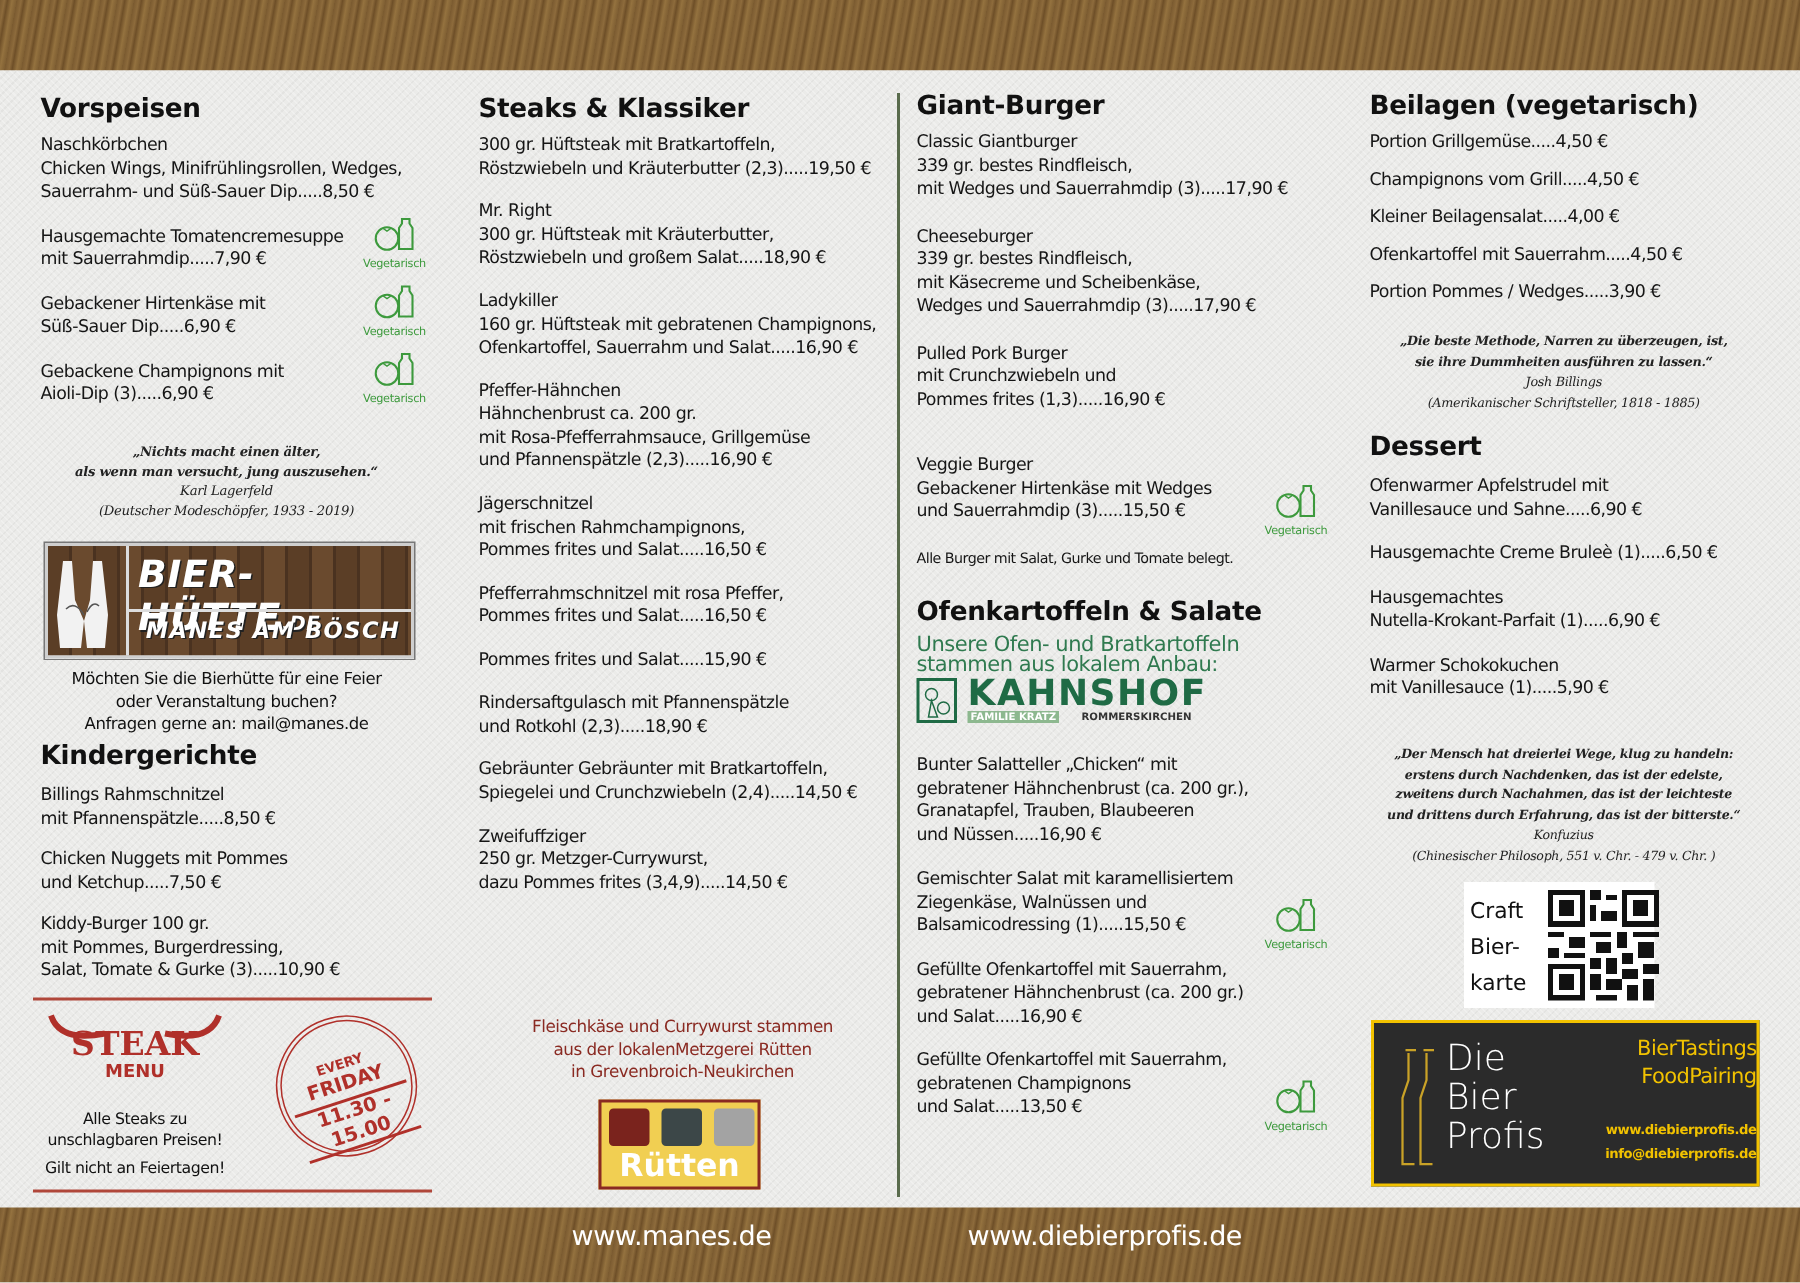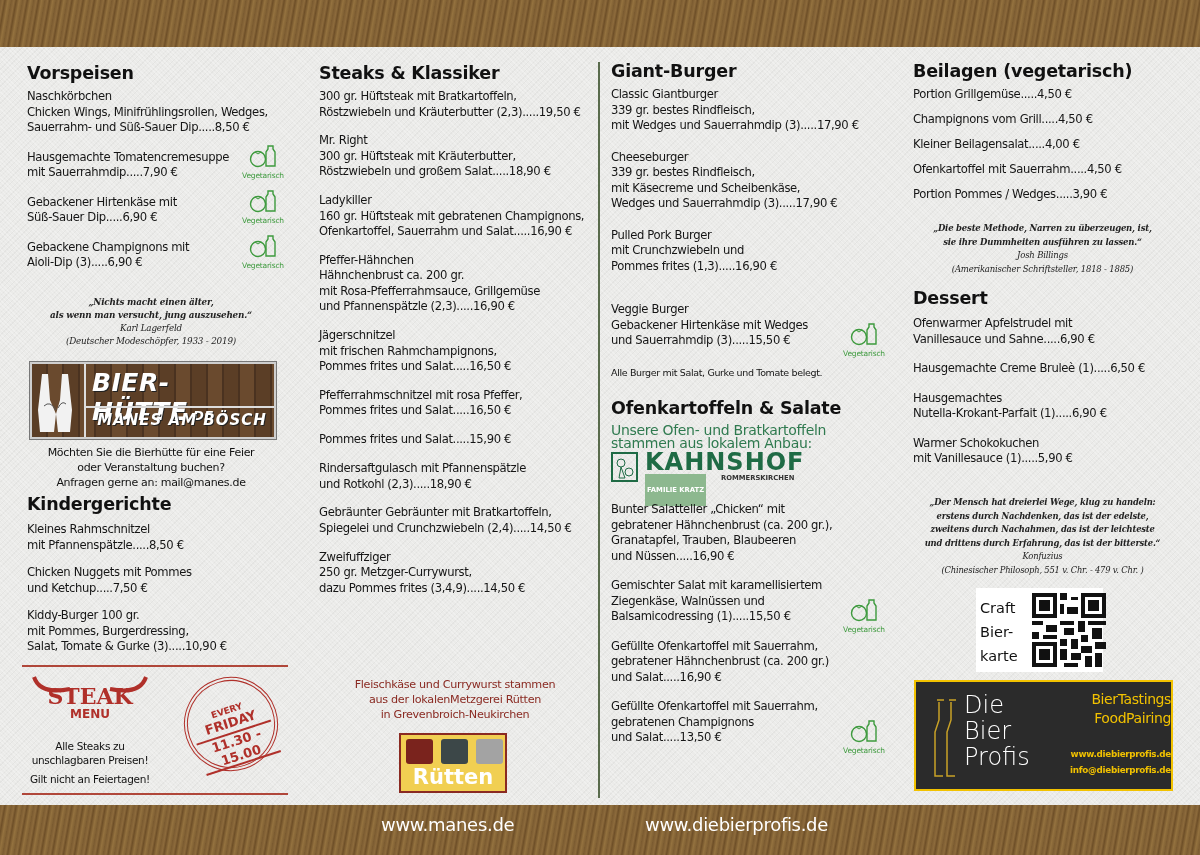--- a/index.html
+++ b/index.html
@@ -107,21 +107,21 @@
 <div class="center-txt" style="position:absolute;left:20px;top:445px;width:262px">
   <div>Möchten Sie die Bierhütte für eine Feier</div>
   <div>oder Veranstaltung buchen?</div>
   <div>Anfragen gerne an: mail@manes.de</div>
 </div>
 
 <div class="col" style="left:27px;top:494px;width:262px">
   <h2>Kindergerichte</h2>
   <div id="kinder-list" style="margin-top:8px">
       <div class="item" style="margin-bottom: 12px;">
-        <span class="l">Kleines Rahmschnitzel</span>
+        <span class="l">Billings Rahmschnitzel</span>
         <span class="l">mit Pfannenspätzle.....8,50 €</span>
       </div>
       <div class="item" style="margin-bottom: 12px;">
         <span class="l">Chicken Nuggets mit Pommes</span>
         <span class="l">und Ketchup.....7,50 €</span>
       </div>
       <div class="item" style="margin-bottom: 12px;">
         <span class="l">Kiddy-Burger 100 gr.</span>
         <span class="l">mit Pommes, Burgerdressing,</span>
         <span class="l">Salat, Tomate &amp; Gurke (3).....10,90 €</span>
@@ -252,21 +252,21 @@
   </div>
   <div style="position:relative;height:32px;margin-top:2px">
     <div style="position:absolute;left:0;top:0;width:27px;height:30px;border:2px solid #1f6b45">
       <svg width="23" height="26" viewBox="0 0 23 26">
           <circle cx="8" cy="9" r="4" fill="none" stroke="#1f6b45"></circle>
           <path d="M6 24 L8 13 L12 24 Z" fill="none" stroke="#1f6b45"></path>
           <circle cx="16" cy="18" r="4" fill="none" stroke="#1f6b45"></circle>
         </svg>
     </div>
     <div style="position:absolute;left:34px;top:-4px;font-family:'DejaVu Sans',sans-serif;font-weight:bold;font-size:24px;color:#1f6b45;letter-spacing:1px">KAHNSHOF</div>
-    <div style="position:absolute;left:34px;top:22px;background:#8db88f;color:#fff;font-family:'DejaVu Sans',sans-serif;font-weight:bold;font-size:6.8px;padding:12px 2px">FAMILIE KRATZ</div>
+    <div style="position:absolute;left:34px;top:22px;background:#8db88f;color:#fff;font-family:'DejaVu Sans',sans-serif;font-weight:bold;font-size:6.8px;padding:0 2px">FAMILIE KRATZ</div>
     <div style="position:absolute;left:110px;top:22px;color:#333;font-family:'DejaVu Sans',sans-serif;font-weight:bold;font-size:6.8px">ROMMERSKIRCHEN</div>
   </div>
   <div id="ofen-list" style="margin-top:18px">
       <div class="item" style="margin-bottom: 14px;">
         <span class="l">Bunter Salatteller „Chicken“ mit</span>
         <span class="l">gebratener Hähnchenbrust (ca. 200 gr.),</span>
         <span class="l">Granatapfel, Trauben, Blaubeeren</span>
         <span class="l">und Nüssen.....16,90 €</span>
       </div>
       <div class="item" style="margin-bottom: 14px;">

